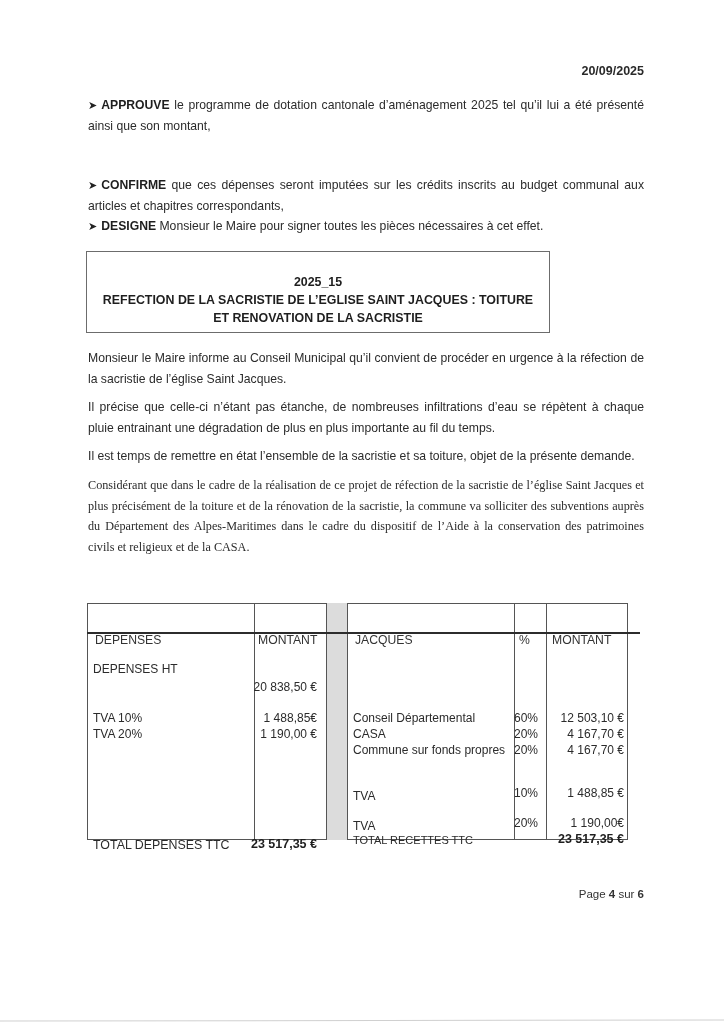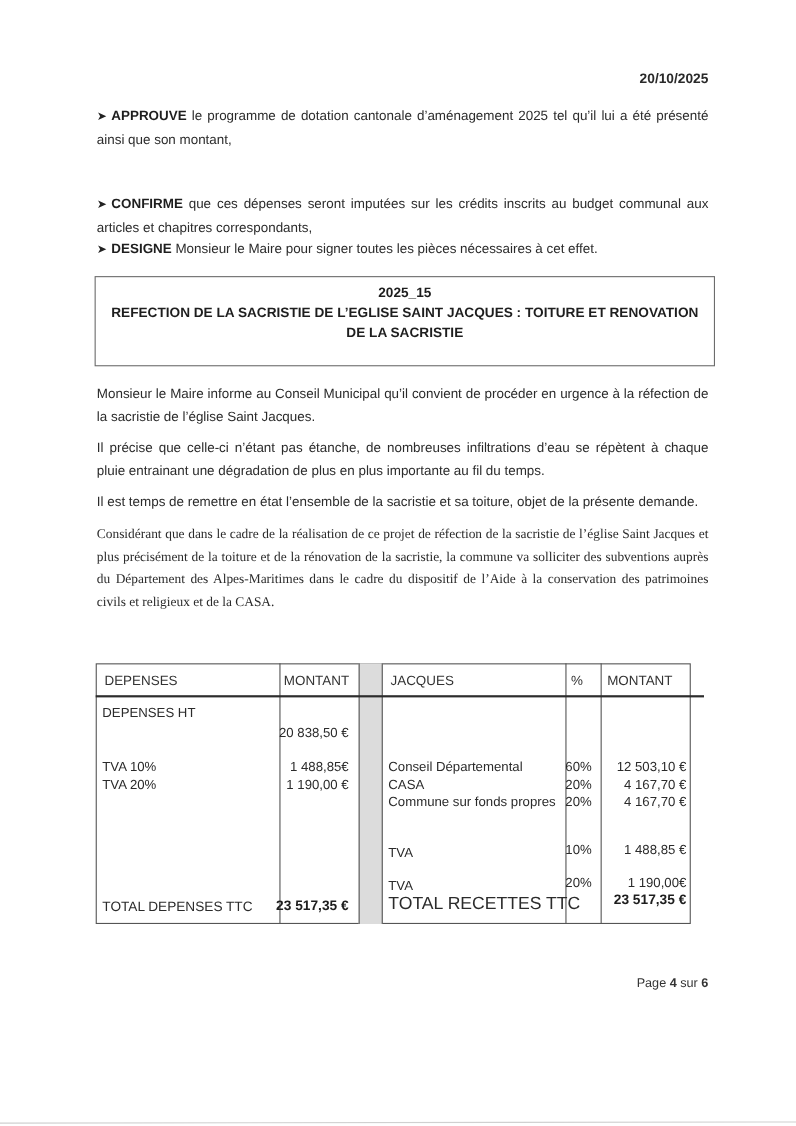--- a/index.html
+++ b/index.html
@@ -19,25 +19,25 @@
       line-height: 20.5px; text-align: justify;
     }
     .decision .arrow { font-size: 11px; margin-right: 4px; color: #222; }
     .decision b { font-weight: bold; color: #1e1e1e; }
     .d1 { top: 95px; }
     .d2 { top: 146px; }
     .d3 { top: 175px; }
     .d4 { top: 216px; }
 
     .title-box {
-      position: absolute; left: 86px; top: 251px; width: 564px; height: 82px;
+      position: absolute; left: 86px; top: 251px; width: 464px; height: 82px;
       border: 1.4px solid #6c6c6c; box-sizing: border-box;
       text-align: center; font-weight: bold; color: #1e1e1e;
       font-size: 12.4px; line-height: 18px;
-      padding-top: 5px;
+      padding-top: 21px;
     }
     .title-box .line2 { padding: 0 10px; }
 
     .para {
       position: absolute; left: 88px; width: 556px;
       line-height: 20.5px; text-align: justify;
     }
     .p1 { top: 348px; }
     .p2 { top: 397px; }
     .p3 { top: 446px; }
@@ -52,40 +52,40 @@
     }
     .fin-table .vline { position: absolute; top: 0; width: 1px; height: 237px; background: #555; }
     .fin-table .gray-col {
       position: absolute; top: 0; left: 239px; width: 22px; height: 237px;
       background: #dcdcdc; border-left: 1px solid #555; border-right: 1px solid #555;
       box-sizing: border-box;
     }
     .fin-table .hline {
       position: absolute; left: 0; top: 29px; width: 553px; height: 2px; background: #2c2c2c;
     }
-    .cell { position: absolute; font-size: 12px; white-space: nowrap; color: #2b2b2b; }
+    .cell { position: absolute; font-size: 12px; white-space: nowrap; color: #2b2b2b; margin-top: 21px; }
     .hdr { top: 9px; font-size: 12.2px; color: #333; }
     .right { text-align: right; }
     .bold { font-weight: bold; font-size: 12.5px; color: #1e1e1e; }
 
     .footer {
       position: absolute; top: 888px; right: 80px; font-size: 11.5px; color: #333; padding-left: 24px;
     }
     .footer b { font-weight: bold; }
     .bottom-line {
       position: absolute; left: 0; bottom: 3px; width: 724px; height: 1px;
       background: #d0d0d0; transform: rotate(-0.08deg);
     }
   </style>
 </head>
 <body>
 
 <div class="page">
 
-  <div class="date">20/10/2025</div>
+  <div class="date">20/09/2025</div>
 
   <div class="decision d1">
     <span class="arrow">➤</span><b>APPROUVE</b><span> le programme de dotation cantonale d’aménagement 2025 tel qu’il lui a été présenté ainsi que son montant,</span>
   </div>
   <div class="decision d4">
     <span class="arrow">➤</span><b>DESIGNE</b><span> Monsieur le Maire pour signer toutes les pièces nécessaires à cet effet.</span>
   </div>
   <div class="decision d3">
     <span class="arrow">➤</span><b>CONFIRME</b><span> que ces dépenses seront imputées sur les crédits inscrits au budget communal aux articles et chapitres correspondants,</span>
   </div>
@@ -136,21 +136,21 @@
     <div class="cell" style="left:266px; top:165px">TVA</div>
     <div class="cell right" style="right:102px; top:162px">10%</div>
     <div class="cell right" style="right:16px; top:162px">1 488,85 €</div>
 
     <div class="cell" style="left:266px; top:195px">TVA</div>
     <div class="cell right" style="right:102px; top:192px">20%</div>
     <div class="cell right" style="right:16px; top:192px">1 190,00€</div>
 
     <div class="cell" style="left:6px; top:214px; font-size:12.4px">TOTAL DEPENSES TTC</div>
     <div class="cell right bold" style="right:323px; top:213px">23 517,35 €</div>
-    <div class="cell" style="left:266px; top:210px; font-size:16px">TOTAL RECETTES TTC</div>
+    <div class="cell" style="left:266px; top:210px; font-size:11px">TOTAL RECETTES TTC</div>
     <div class="cell right bold" style="right:16px; top:208px">23 517,35 €</div>
   </div>
 
   <div class="footer">
     <span>Page </span><b>4</b><span> sur </span><b>6</b>
   </div>
 
   <div class="bottom-line"></div>
 </div>
 

